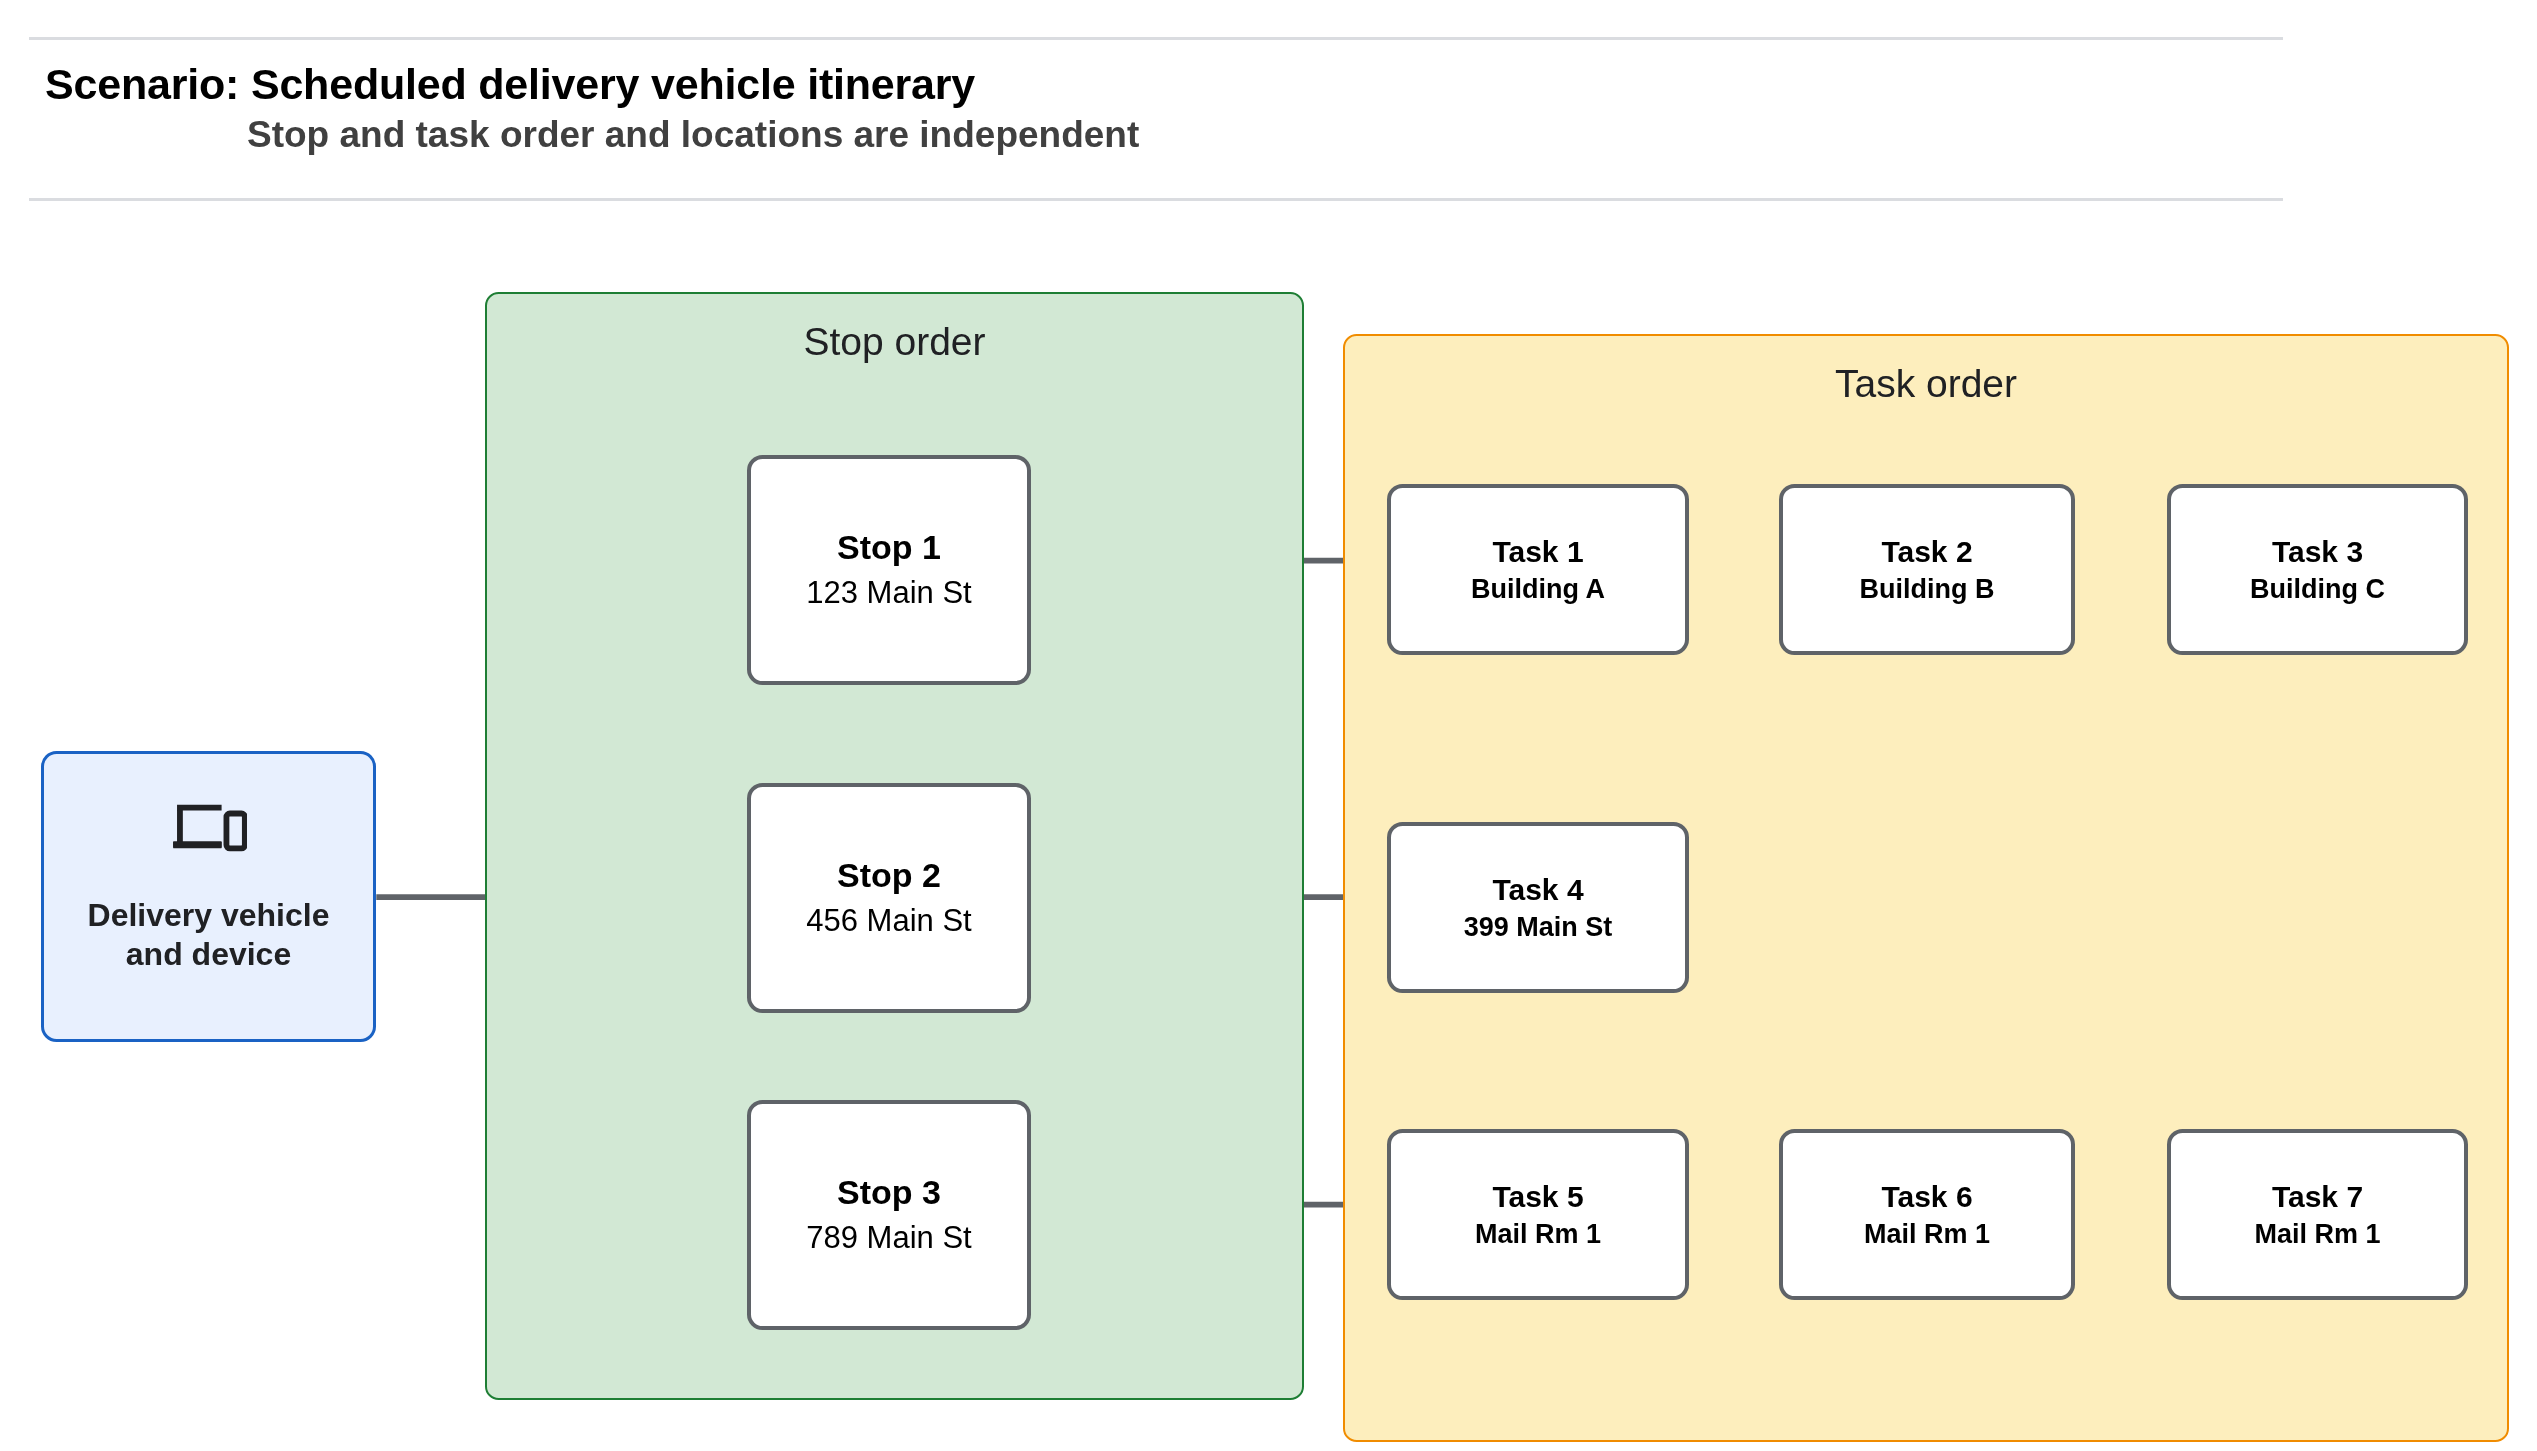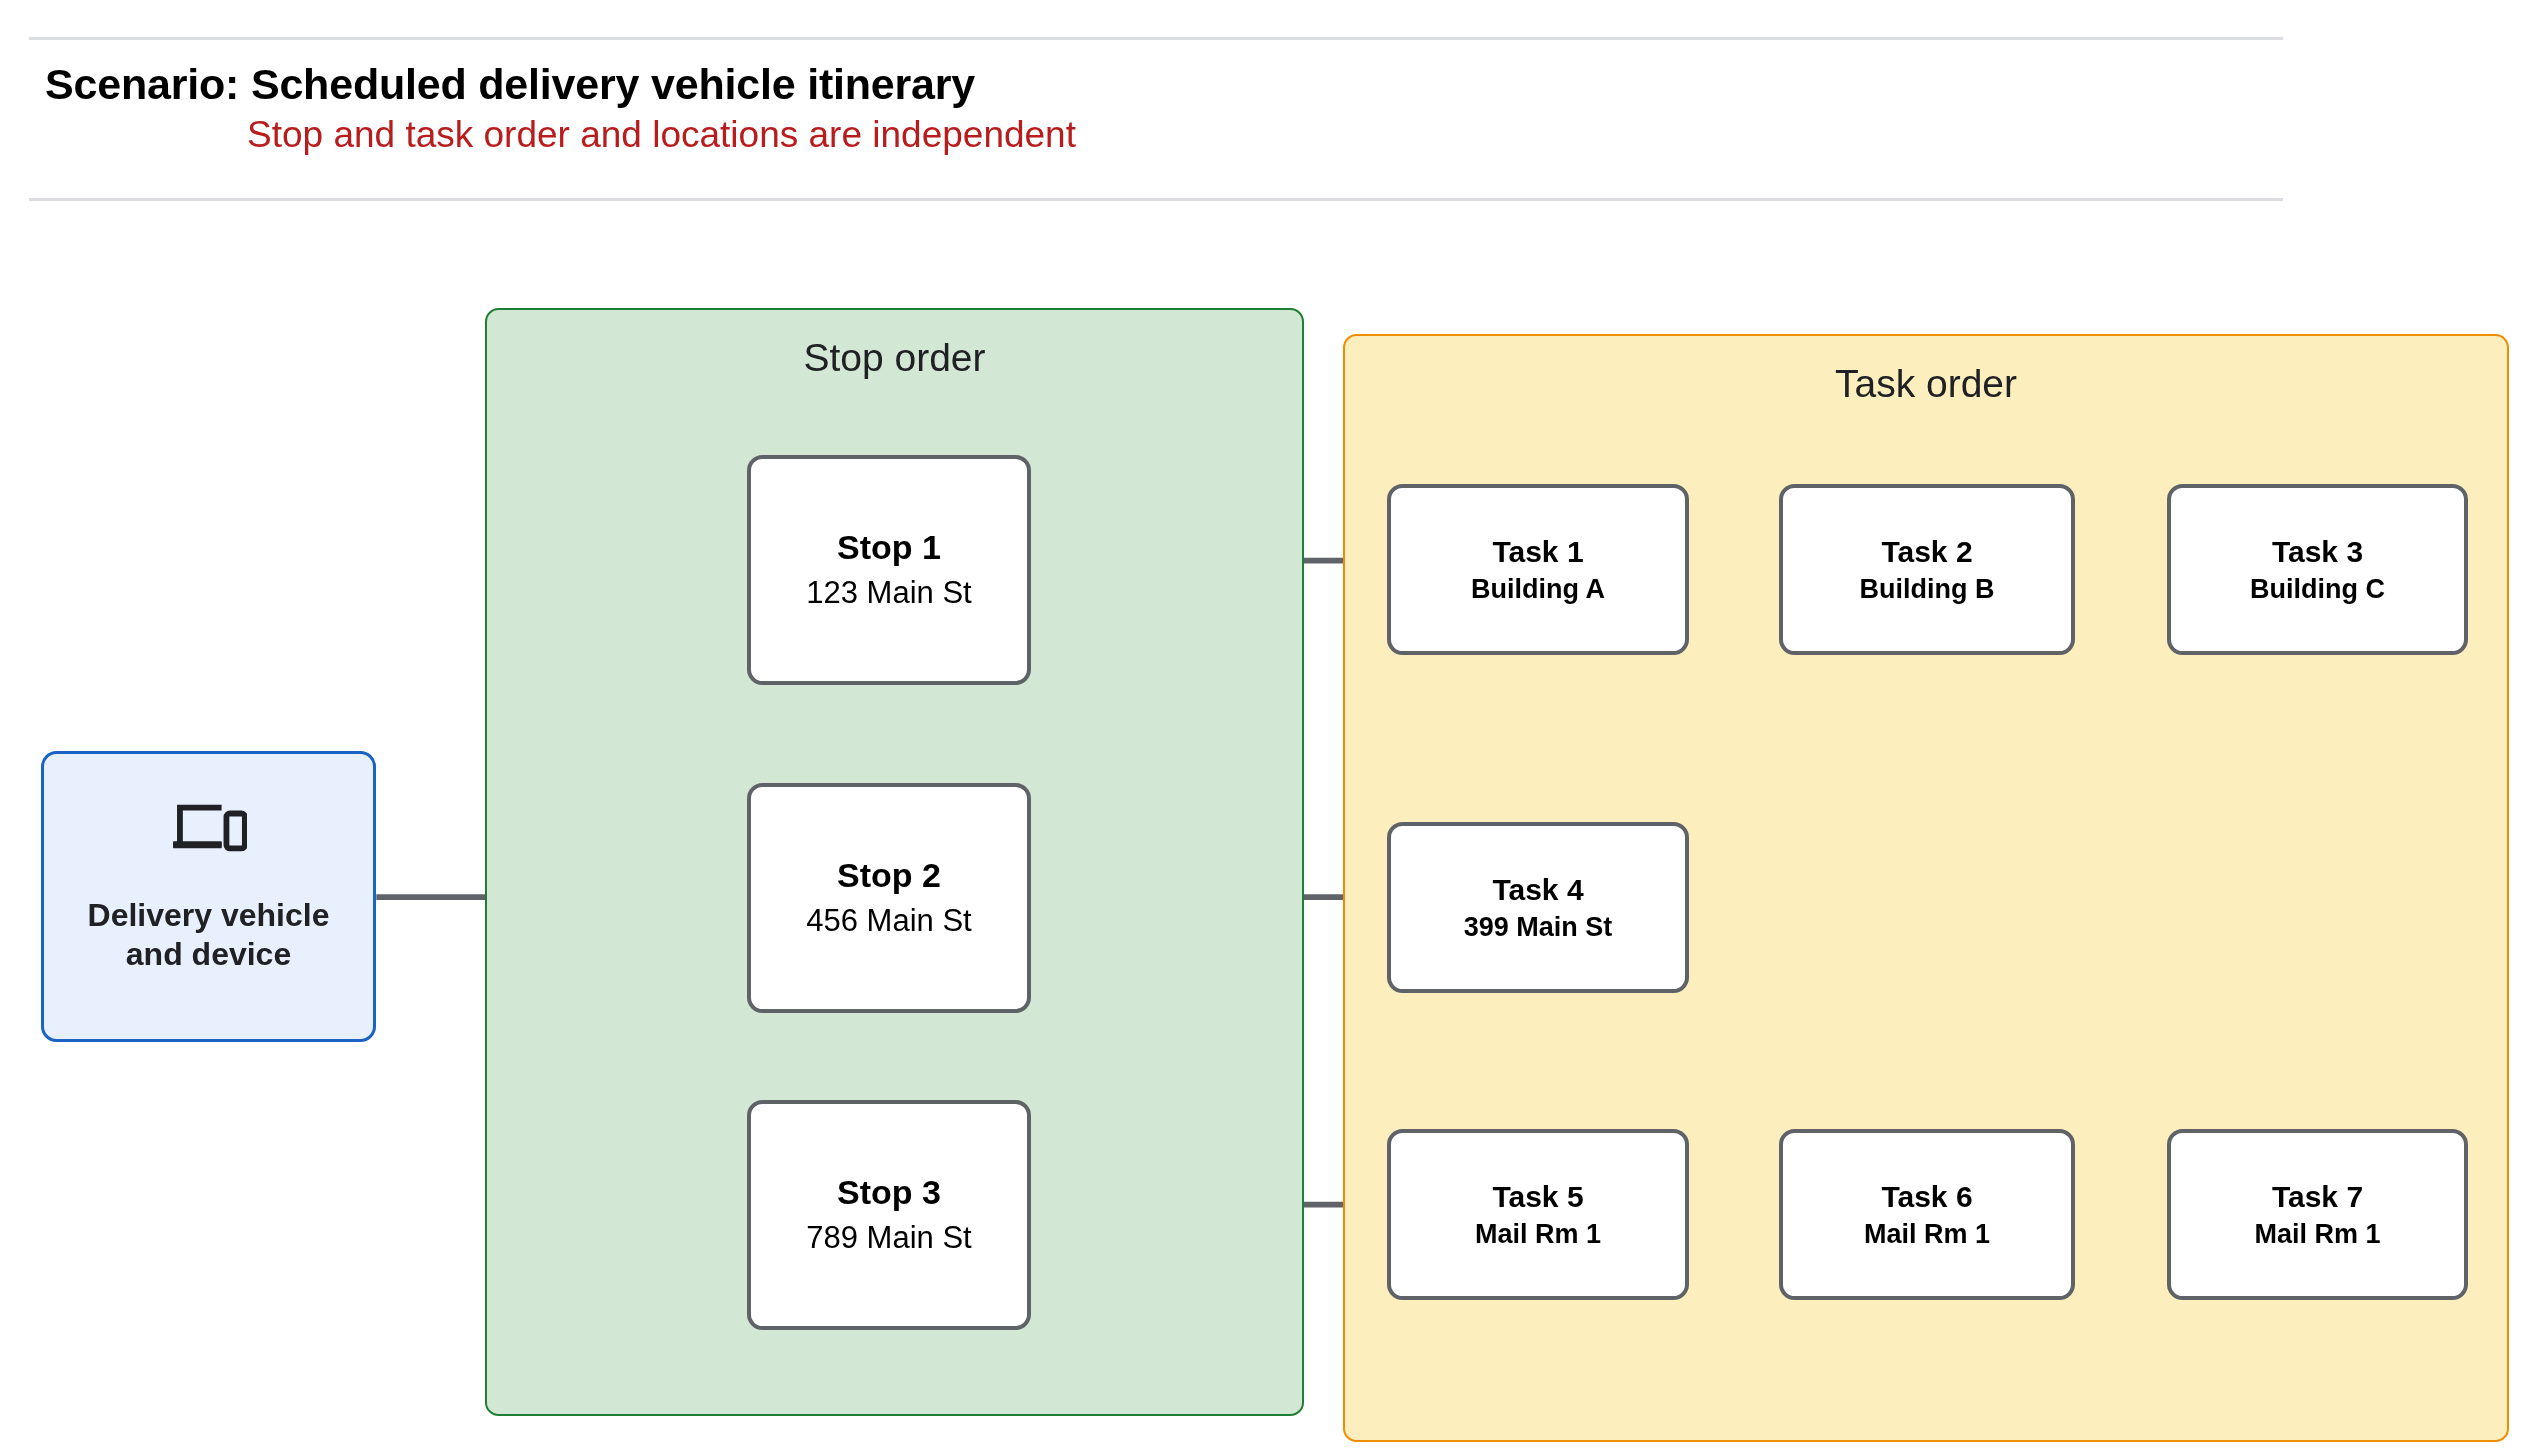--- a/index.html
+++ b/index.html
@@ -38,34 +38,34 @@
     font-weight: 700;
     color: #000000;
     letter-spacing: -0.2px;
     white-space: nowrap;
   }
   #scenario-subtitle {
     position: absolute;
     left: 247px;
     top: 114px;
     font-size: 37px;
-    font-weight: 400;
-    color: #b91c1c;
+    font-weight: 700;
+    color: #404040;
     white-space: nowrap;
   }
 
   
   .group-box {
     position: absolute;
     border-radius: 13.6px;
     box-sizing: border-box;
   }
   #group-stop-order {
     left: 485px;
-    top: 308px;
+    top: 292px;
     width: 819px;
     height: 1108px;
     background: #d2e8d4;
     border: 2.9px solid #1e7e34;
   }
   #group-task-order {
     left: 1343px;
     top: 310px;
     width: 1166px;
     height: 1108px;

